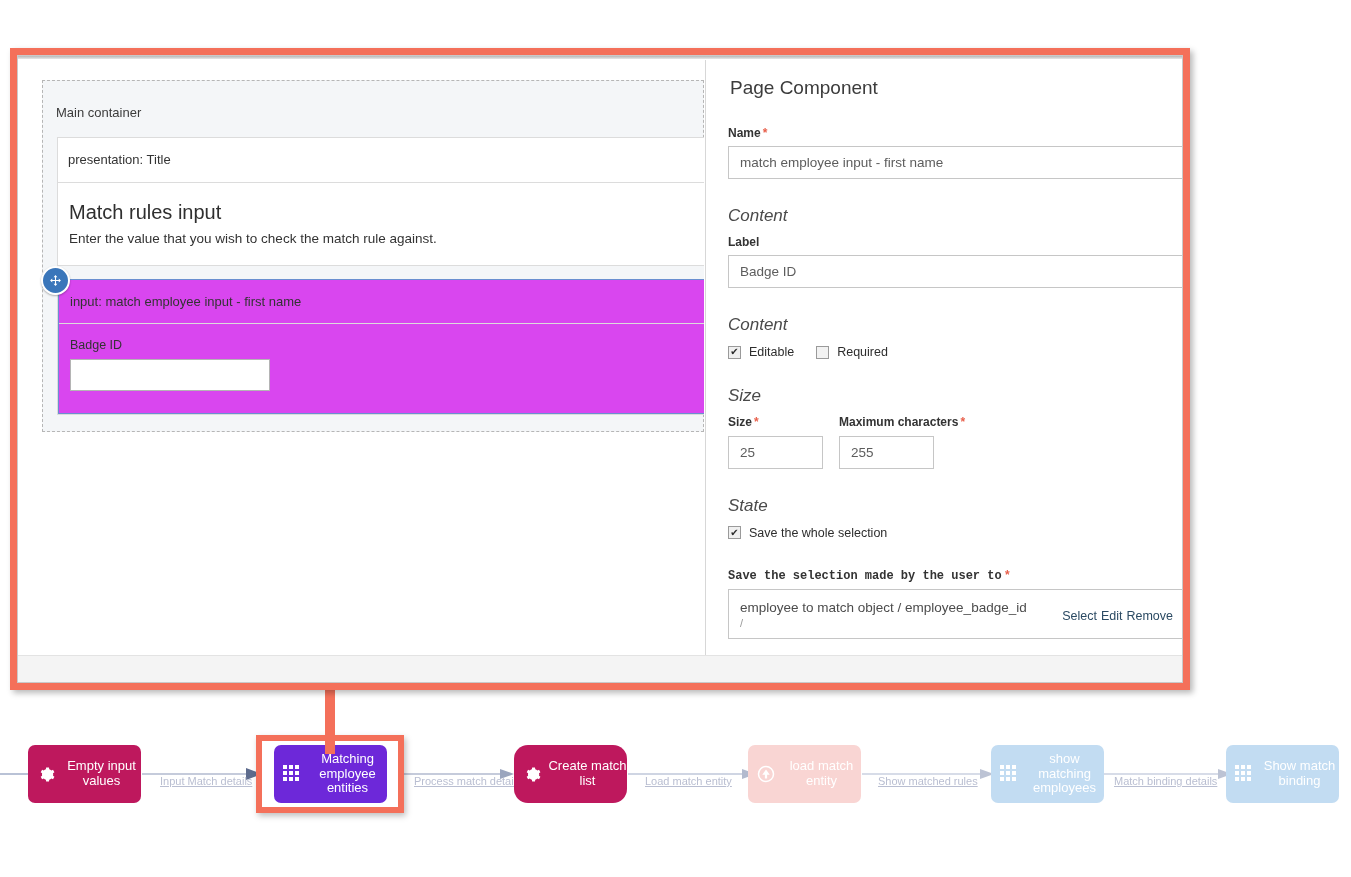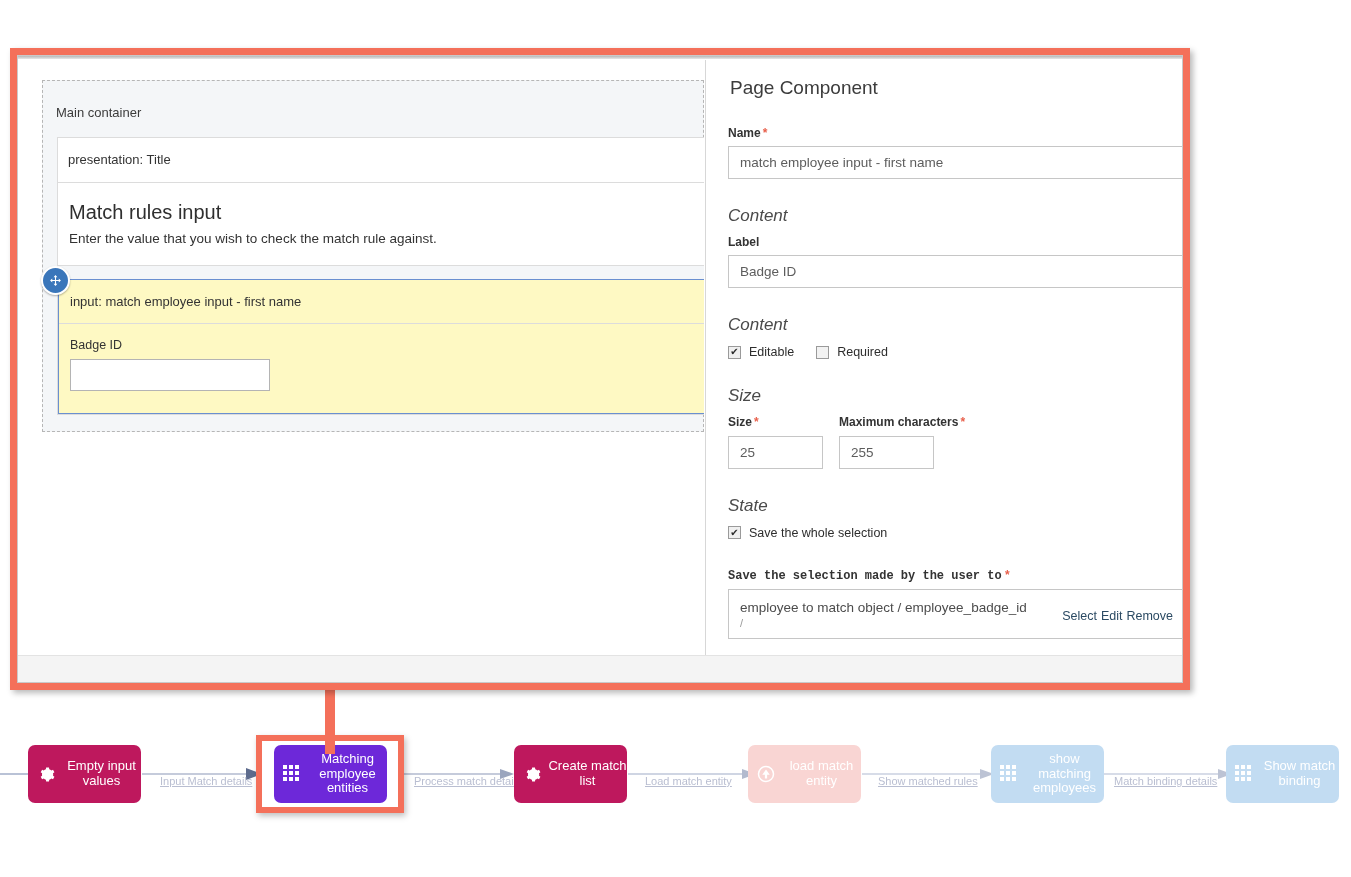--- a/index.html
+++ b/index.html
@@ -137,21 +137,21 @@
     line-height: 1.2;
   }
   .w-gap {
     height: 13px;
     background: #f4f6f8;
     border-bottom: none;
   }
   .selected-block {
     border: 1px solid #6a8fd0;
     border-right: none;
-    background: #fef9c3;
+    background: #d946ef;
     position: relative;
     box-sizing: border-box;
   }
   .sel-label-row {
     height: 44px;
     padding: 14px 0 0 11px;
     font-size: 13px;
     color: #333333;
     border-bottom: 1px solid #dcdcdc;
     box-sizing: border-box;
@@ -424,21 +424,21 @@
             <rect x="0" y="12" width="4" height="4"></rect>
               <rect x="6" y="12" width="4" height="4"></rect>
               <rect x="12" y="12" width="4" height="4"></rect>
           </svg>
         </span>
         <span class="nlabel">Matching employee entities</span>
       </div>
     </div>
     <div class="conn-label" style="left:414px;">Process match details</div>
 
-    <div class="flow-node n-green" style="left:514px;">
+    <div class="flow-node n-green" style="left:514px;border-radius:14px;">
       <span class="n-icon">
         <svg width="17" height="17" viewBox="0 0 24 24" fill="#ffffff">
           <path d="M12 8a4 4 0 100 8 4 4 0 000-8zm9.4 4c0-.6-.1-1.2-.2-1.8l2-1.5-2-3.4-2.3 1a7.9 7.9 0 00-3-1.8L15.5 2h-4l-.4 2.5a7.9 7.9 0 00-3 1.8l-2.3-1-2 3.4 2 1.5a8.4 8.4 0 000 3.6l-2 1.5 2 3.4 2.3-1a7.9 7.9 0 003 1.8l.4 2.5h4l.4-2.5a7.9 7.9 0 003-1.8l2.3 1 2-3.4-2-1.5c.1-.6.2-1.2.2-1.8z"></path>
         </svg>
       </span>
       <span class="nlabel">Create match list</span>
     </div>
     <div class="conn-label" style="left:645px;">Load match entity</div>
 
     <div class="flow-node n-pink" style="left:748px;">

